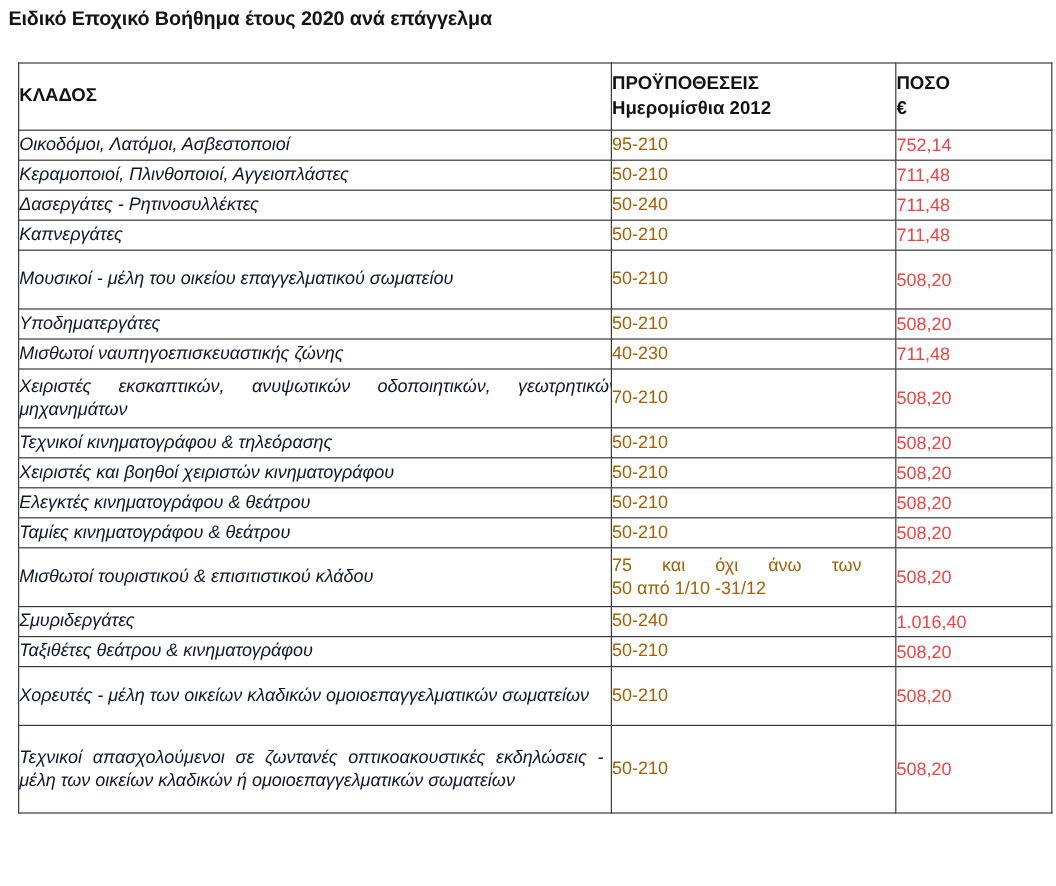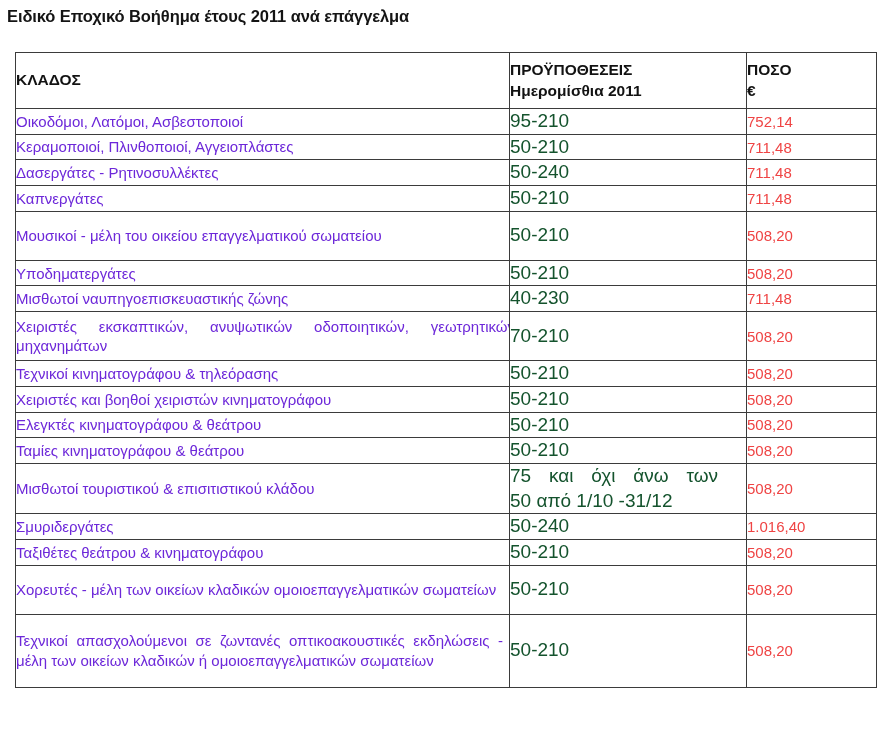--- a/index.html
+++ b/index.html
@@ -62,45 +62,46 @@
     padding: 3px 0 3px 7px;
     line-height: 1.33;
     vertical-align: middle;
   }
   th.hdr .ln { display: block; white-space: nowrap; }
 
   td.branch {
     font-size: 15px;
     line-height: 1.28;
     padding: 2px 4px 2px 7px;
-    color: #6d28d9;
-    white-space: nowrap;
+    color: #0f172a;
+    white-space: nowrap;
+    font-style: italic;
   }
   td.branch.multi {
     white-space: normal;
     text-align: justify;
     text-align-last: left;
     padding-right: 0;
     letter-spacing: 0;
   }
   td.branch.multi .jwrap {
     display: block;
     width: 494px;
     margin-left: -7px;
     padding-left: 7px;
     box-sizing: border-box;
   }
   td.branch.multi.clip .jwrap {
     width: 506px;
   }
   td.cond {
-    font-size: 19px;
+    font-size: 15px;
     line-height: 1.3;
     padding: 2px 5px 2px 8px;
-    color: #14532d;
+    color: #a16207;
     white-space: nowrap;
     margin-left: 48px;
   }
   td.cond.twoline {
     white-space: normal;
   }
   td.cond.twoline .l1 {
     display: block;
     text-align: justify;
     text-align-last: justify;
@@ -115,36 +116,36 @@
   }
   tr.r1 td { height: 24px; }
   tr.r2 td { height: 48px; }
   tr.r3 td { height: 72px; }
 </style>
 </head>
 <body>
 
 <div class="page">
 
-  <div class="doc-title">Ειδικό Εποχικό Βοήθημα έτους 2011 ανά επάγγελμα</div>
+  <div class="doc-title">Ειδικό Εποχικό Βοήθημα έτους 2020 ανά επάγγελμα</div>
 
   <table class="benefit-table">
     <colgroup>
       <col class="c-branch">
       <col class="c-cond">
       <col class="c-amount">
     </colgroup>
     <thead>
       <tr>
         <th class="hdr">
           <span class="ln">ΚΛΑΔΟΣ</span>
         </th>
         <th class="hdr">
           <span class="ln">ΠΡΟΫΠΟΘΕΣΕΙΣ</span>
-          <span class="ln">Ημερομίσθια 2011</span>
+          <span class="ln">Ημερομίσθια 2012</span>
         </th>
         <th class="hdr">
           <span class="ln">ΠΟΣΟ</span>
           <span class="ln">€</span>
         </th>
       </tr>
     </thead>
     <tbody>
 
       <tr class="r1">

